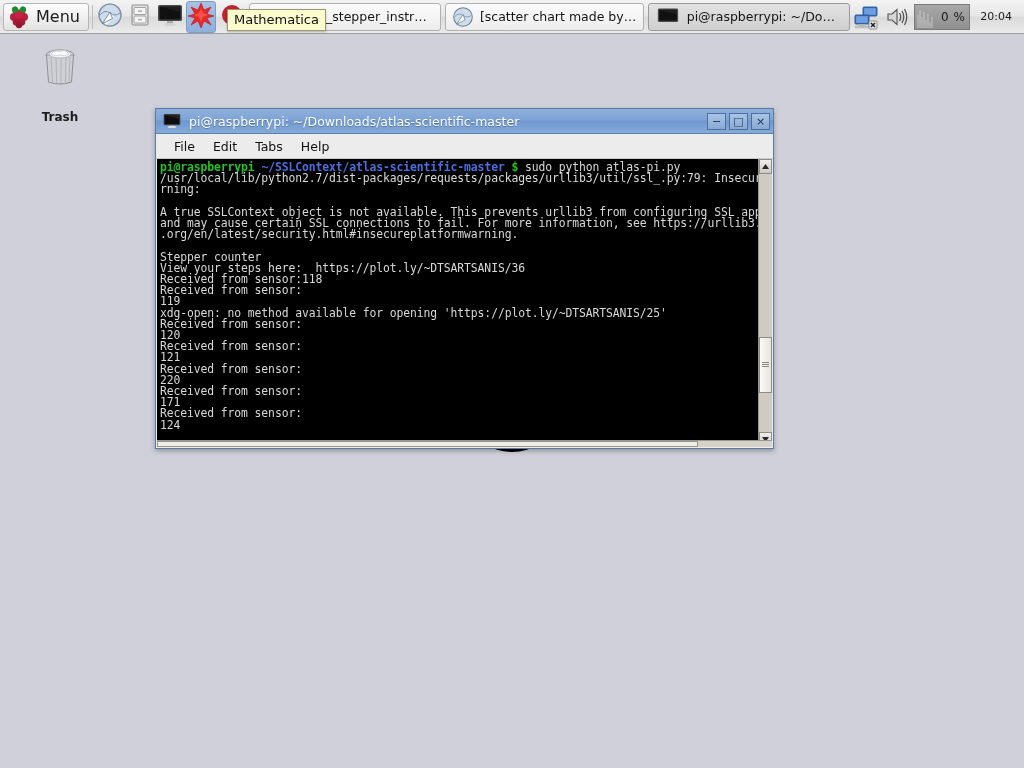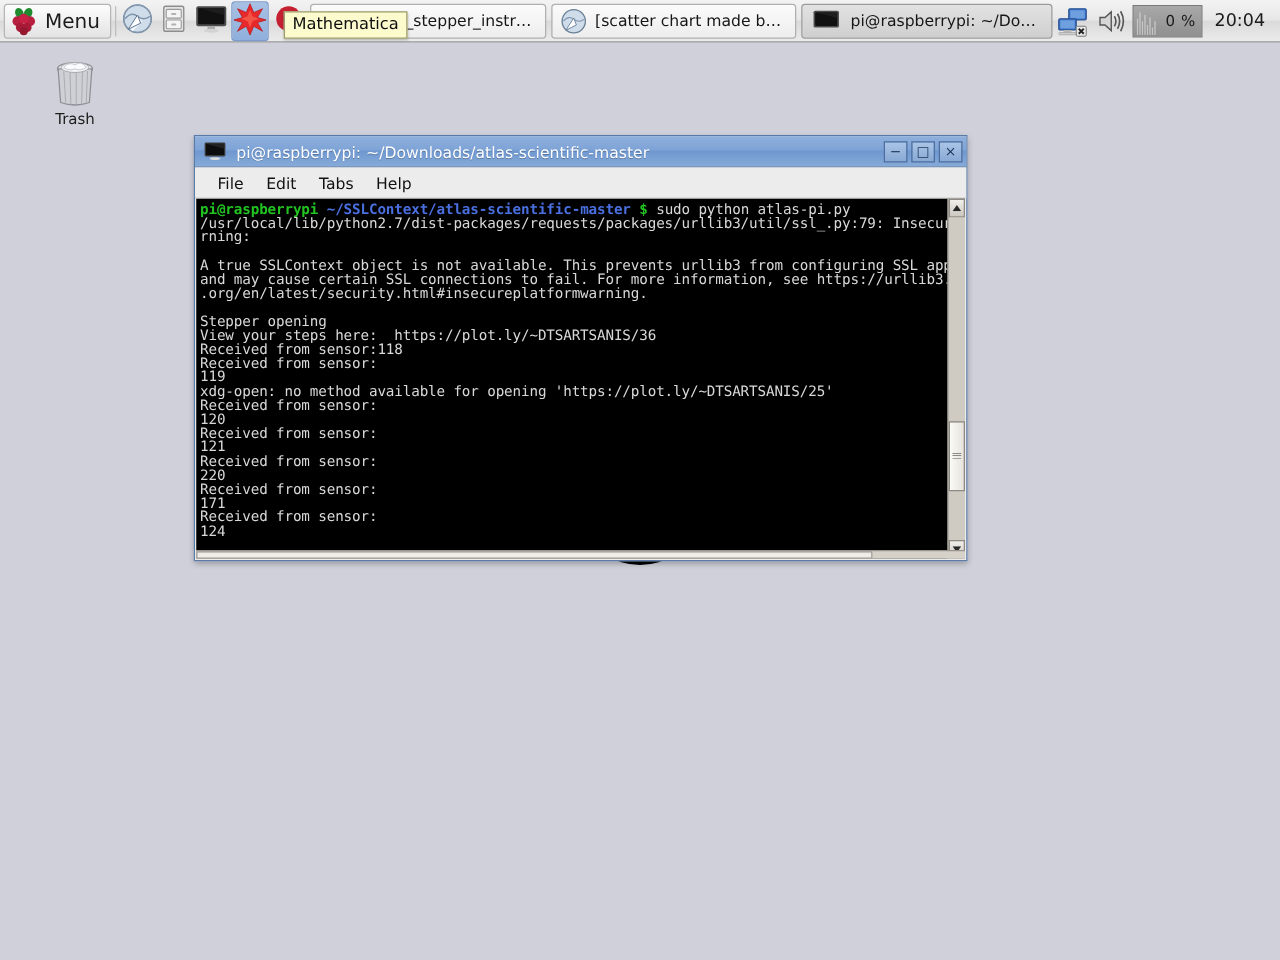--- a/index.html
+++ b/index.html
@@ -14,21 +14,21 @@
 
   
   #wallpaper{position:absolute;left:0;top:0;width:1024px;height:768px;display:flex;align-items:center;justify-content:center;}
   #rpi-logo{position:relative;width:210px;height:230px;margin-top:-55px;}
   .berry{position:absolute;background:#000;border-radius:50%;}
   .berry i{position:absolute;background:#c8103c;border-radius:50%;display:block;}
 
   
   #trash{position:absolute;left:24px;top:44px;width:72px;height:72px;text-align:center;}
   .trash-can{width:44px;height:44px;margin:0 auto;position:relative;}
-  .trash-label{font-size:12px;color:#1d1d1d;margin-top:0;font-family:"DejaVu Sans",sans-serif;}
+  .trash-label{font-size:12px;color:#1d1d1d;margin-top:22px;font-family:"DejaVu Sans",sans-serif;font-weight:bold;}
 
   
   #taskbar{
     position:absolute;left:0;top:0;width:1024px;height:34px;
     background:linear-gradient(to bottom,#f3f3f3 0%,#e7e7e7 48%,#dadada 52%,#ebebeb 100%);
     border-bottom:1px solid #9e9e9e;
     display:flex;align-items:center;box-sizing:border-box;padding:0 2px;z-index:50;
   }
   .tb-btn{
     height:28px;display:flex;align-items:center;gap:5px;
@@ -60,21 +60,21 @@
 
   #tray{margin-left:auto;display:flex;align-items:center;gap:4px;padding-right:6px;}
   #cpu-meter{
     width:56px;height:26px;border:1px solid #7a7a7a;
     background:linear-gradient(to bottom,#a8a8a8,#909090);
     display:flex;align-items:center;justify-content:flex-end;
     position:relative;box-sizing:border-box;padding-right:4px;
   }
   #cpu-meter .pct{font-size:12px;color:#1b1b1b;position:relative;z-index:2;letter-spacing:.5px;}
   #cpu-meter .spark{position:absolute;left:2px;top:3px;bottom:3px;width:16px;z-index:1;opacity:.55;}
-  #clock{font-size:14px;color:#1b1b1b;padding:0 4px 0 6px;}
+  #clock{font-size:11px;color:#1b1b1b;padding:0 4px 0 6px;}
 
   
   #tooltip{
     position:absolute;left:227px;top:9px;z-index:90;
     background:#fbfbcd;border:1px solid #9a9a6e;
     font-size:13px;color:#101010;padding:2px 6px 3px 6px;
     box-shadow:0 1px 2px rgba(0,0,0,.25);white-space:nowrap;
   }
 
   
@@ -385,21 +385,21 @@
 
   <div id="term-body">
     <div id="term-text"><span class="g">pi@raspberrypi</span> <span class="b">~/SSLContext/atlas-scientific-master</span> <span class="g">$</span> <span class="w">sudo python atlas-pi.py</span>
 <span class="w">/usr/local/lib/python2.7/dist-packages/requests/packages/urllib3/util/ssl_.py:79: InsecurePlatformWa</span>
 <span class="w">rning:</span>
 <span class="w"></span>
 <span class="w">A true SSLContext object is not available. This prevents urllib3 from configuring SSL appropriately</span>
 <span class="w">and may cause certain SSL connections to fail. For more information, see https://urllib3.readthedocs</span>
 <span class="w">.org/en/latest/security.html#insecureplatformwarning.</span>
 <span class="w"></span>
-<span class="w">Stepper opening</span>
+<span class="w">Stepper counter</span>
 <span class="w">View your steps here:  https://plot.ly/~DTSARTSANIS/36</span>
 <span class="w">Received from sensor:118</span>
 <span class="w">Received from sensor:</span>
 <span class="w">119</span>
 <span class="w">xdg-open: no method available for opening 'https://plot.ly/~DTSARTSANIS/25'</span>
 <span class="w">Received from sensor:</span>
 <span class="w">120</span>
 <span class="w">Received from sensor:</span>
 <span class="w">121</span>
 <span class="w">Received from sensor:</span>

